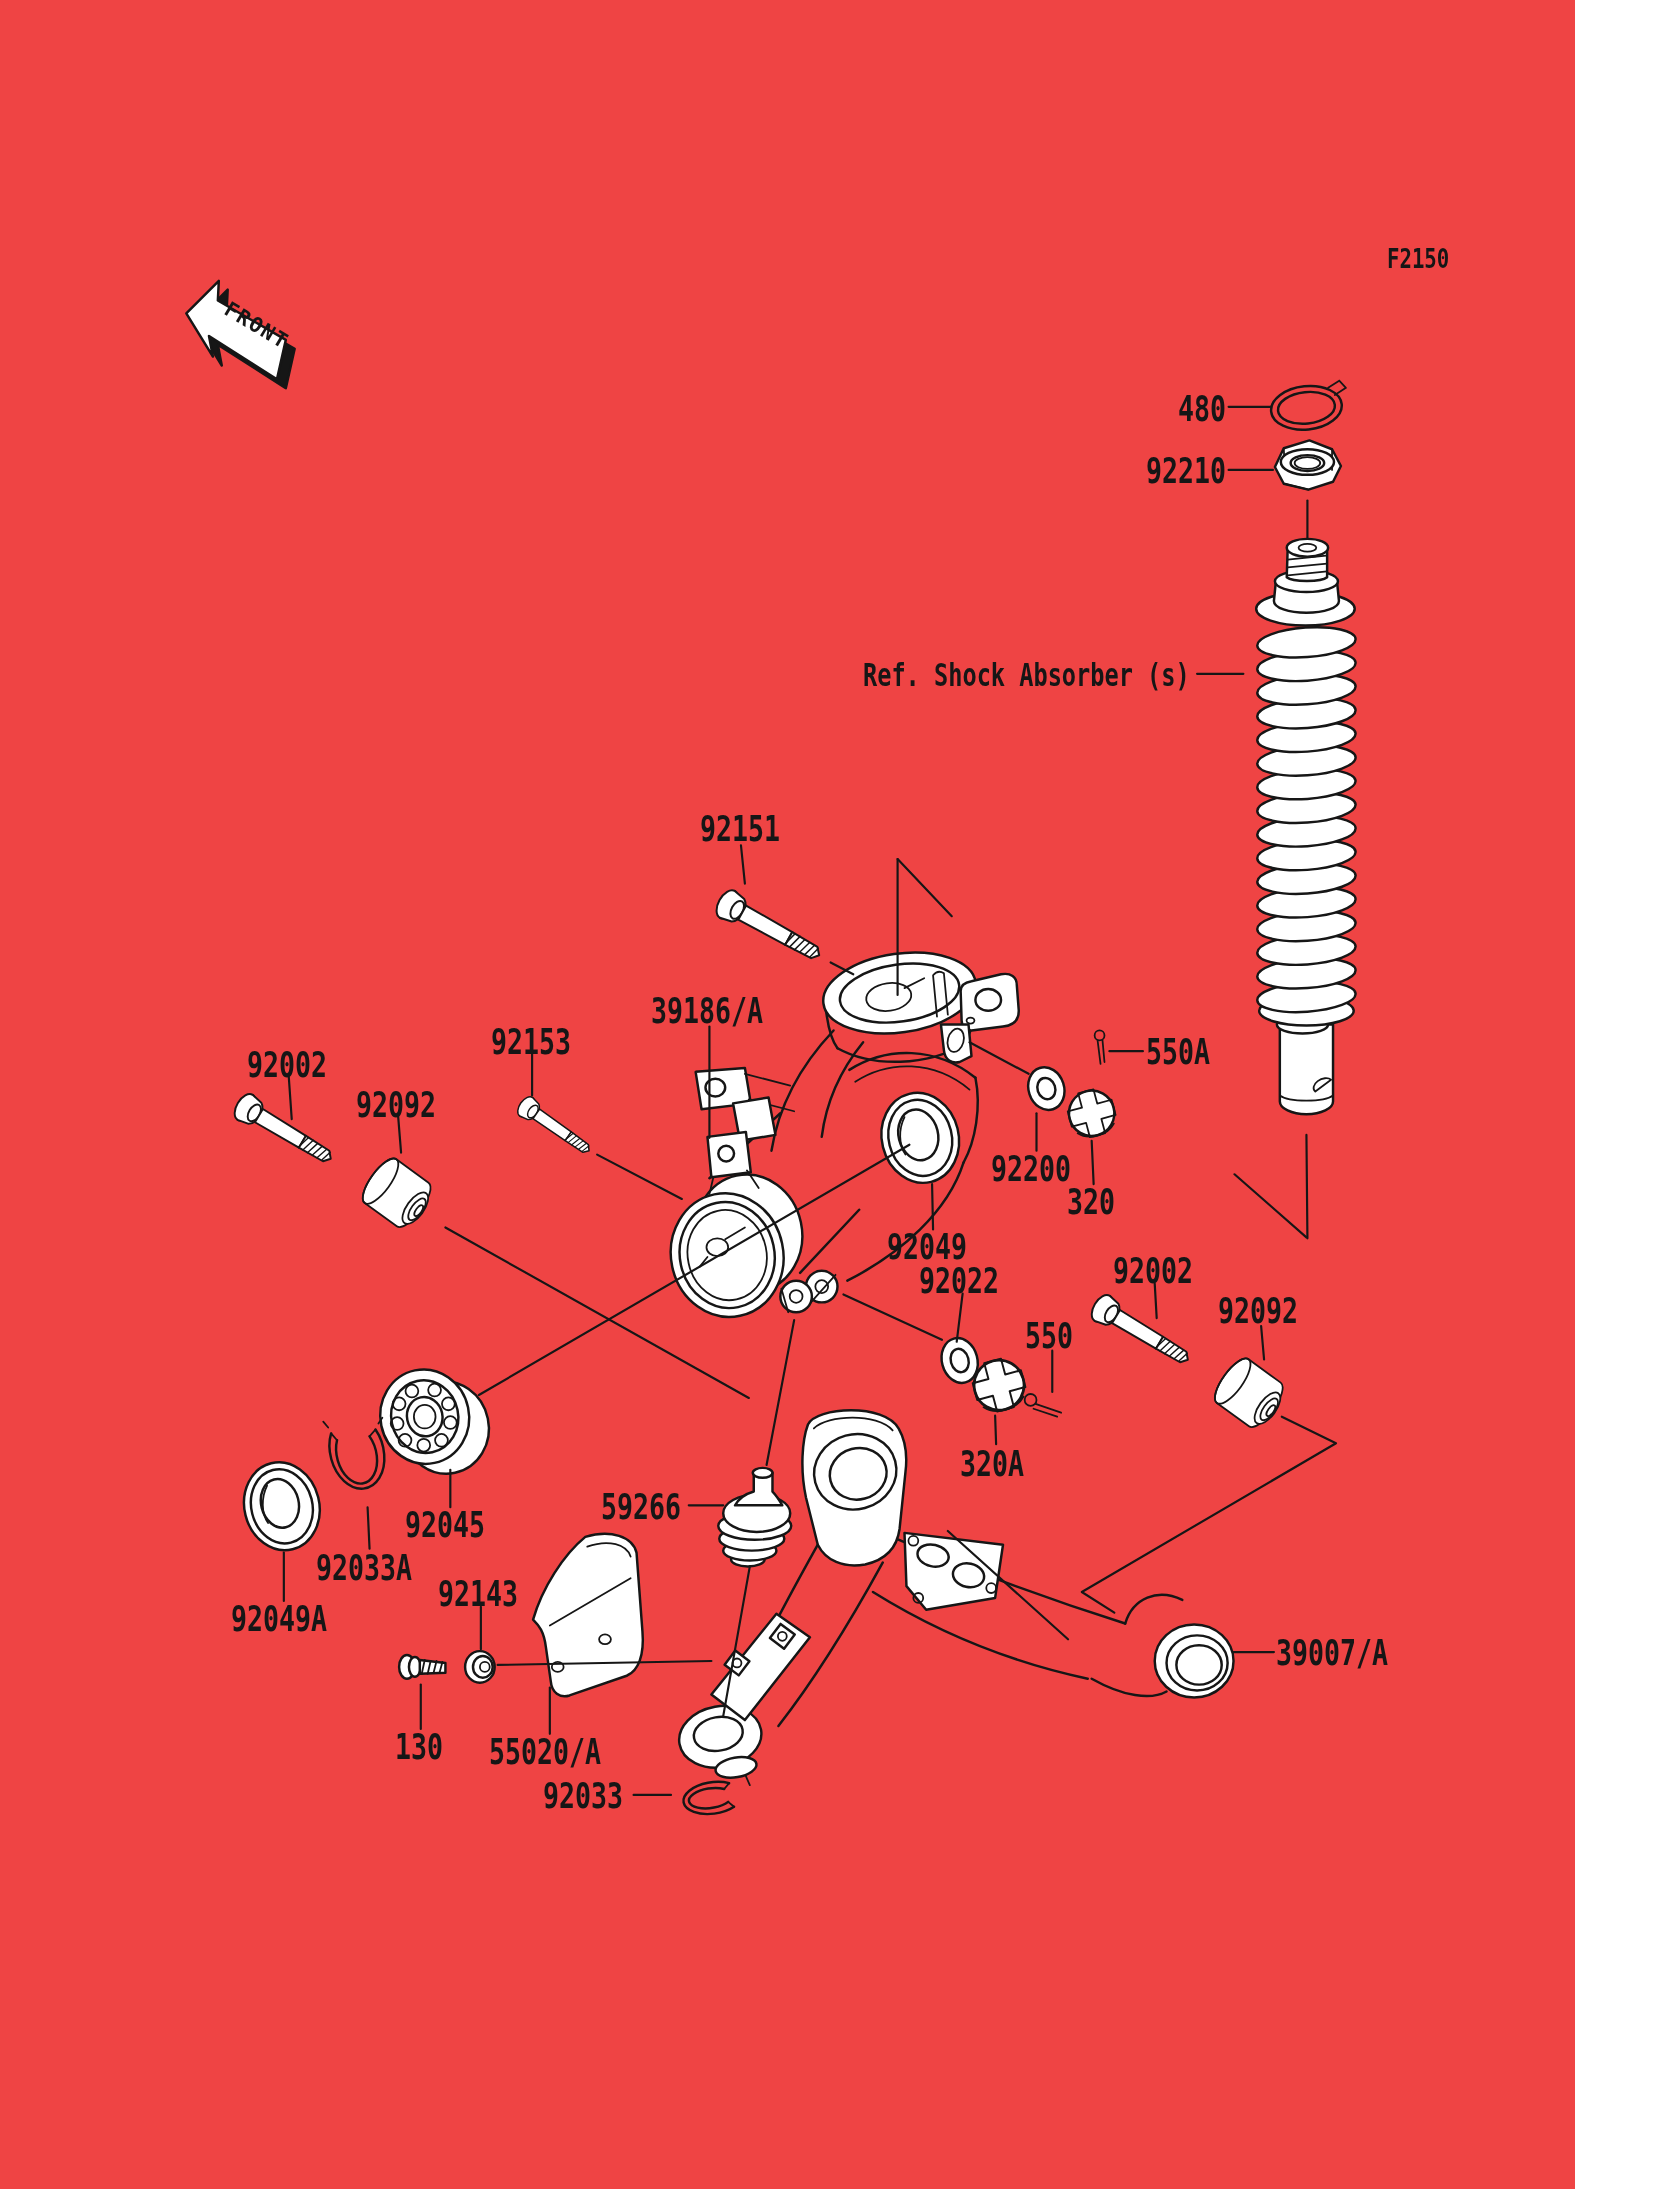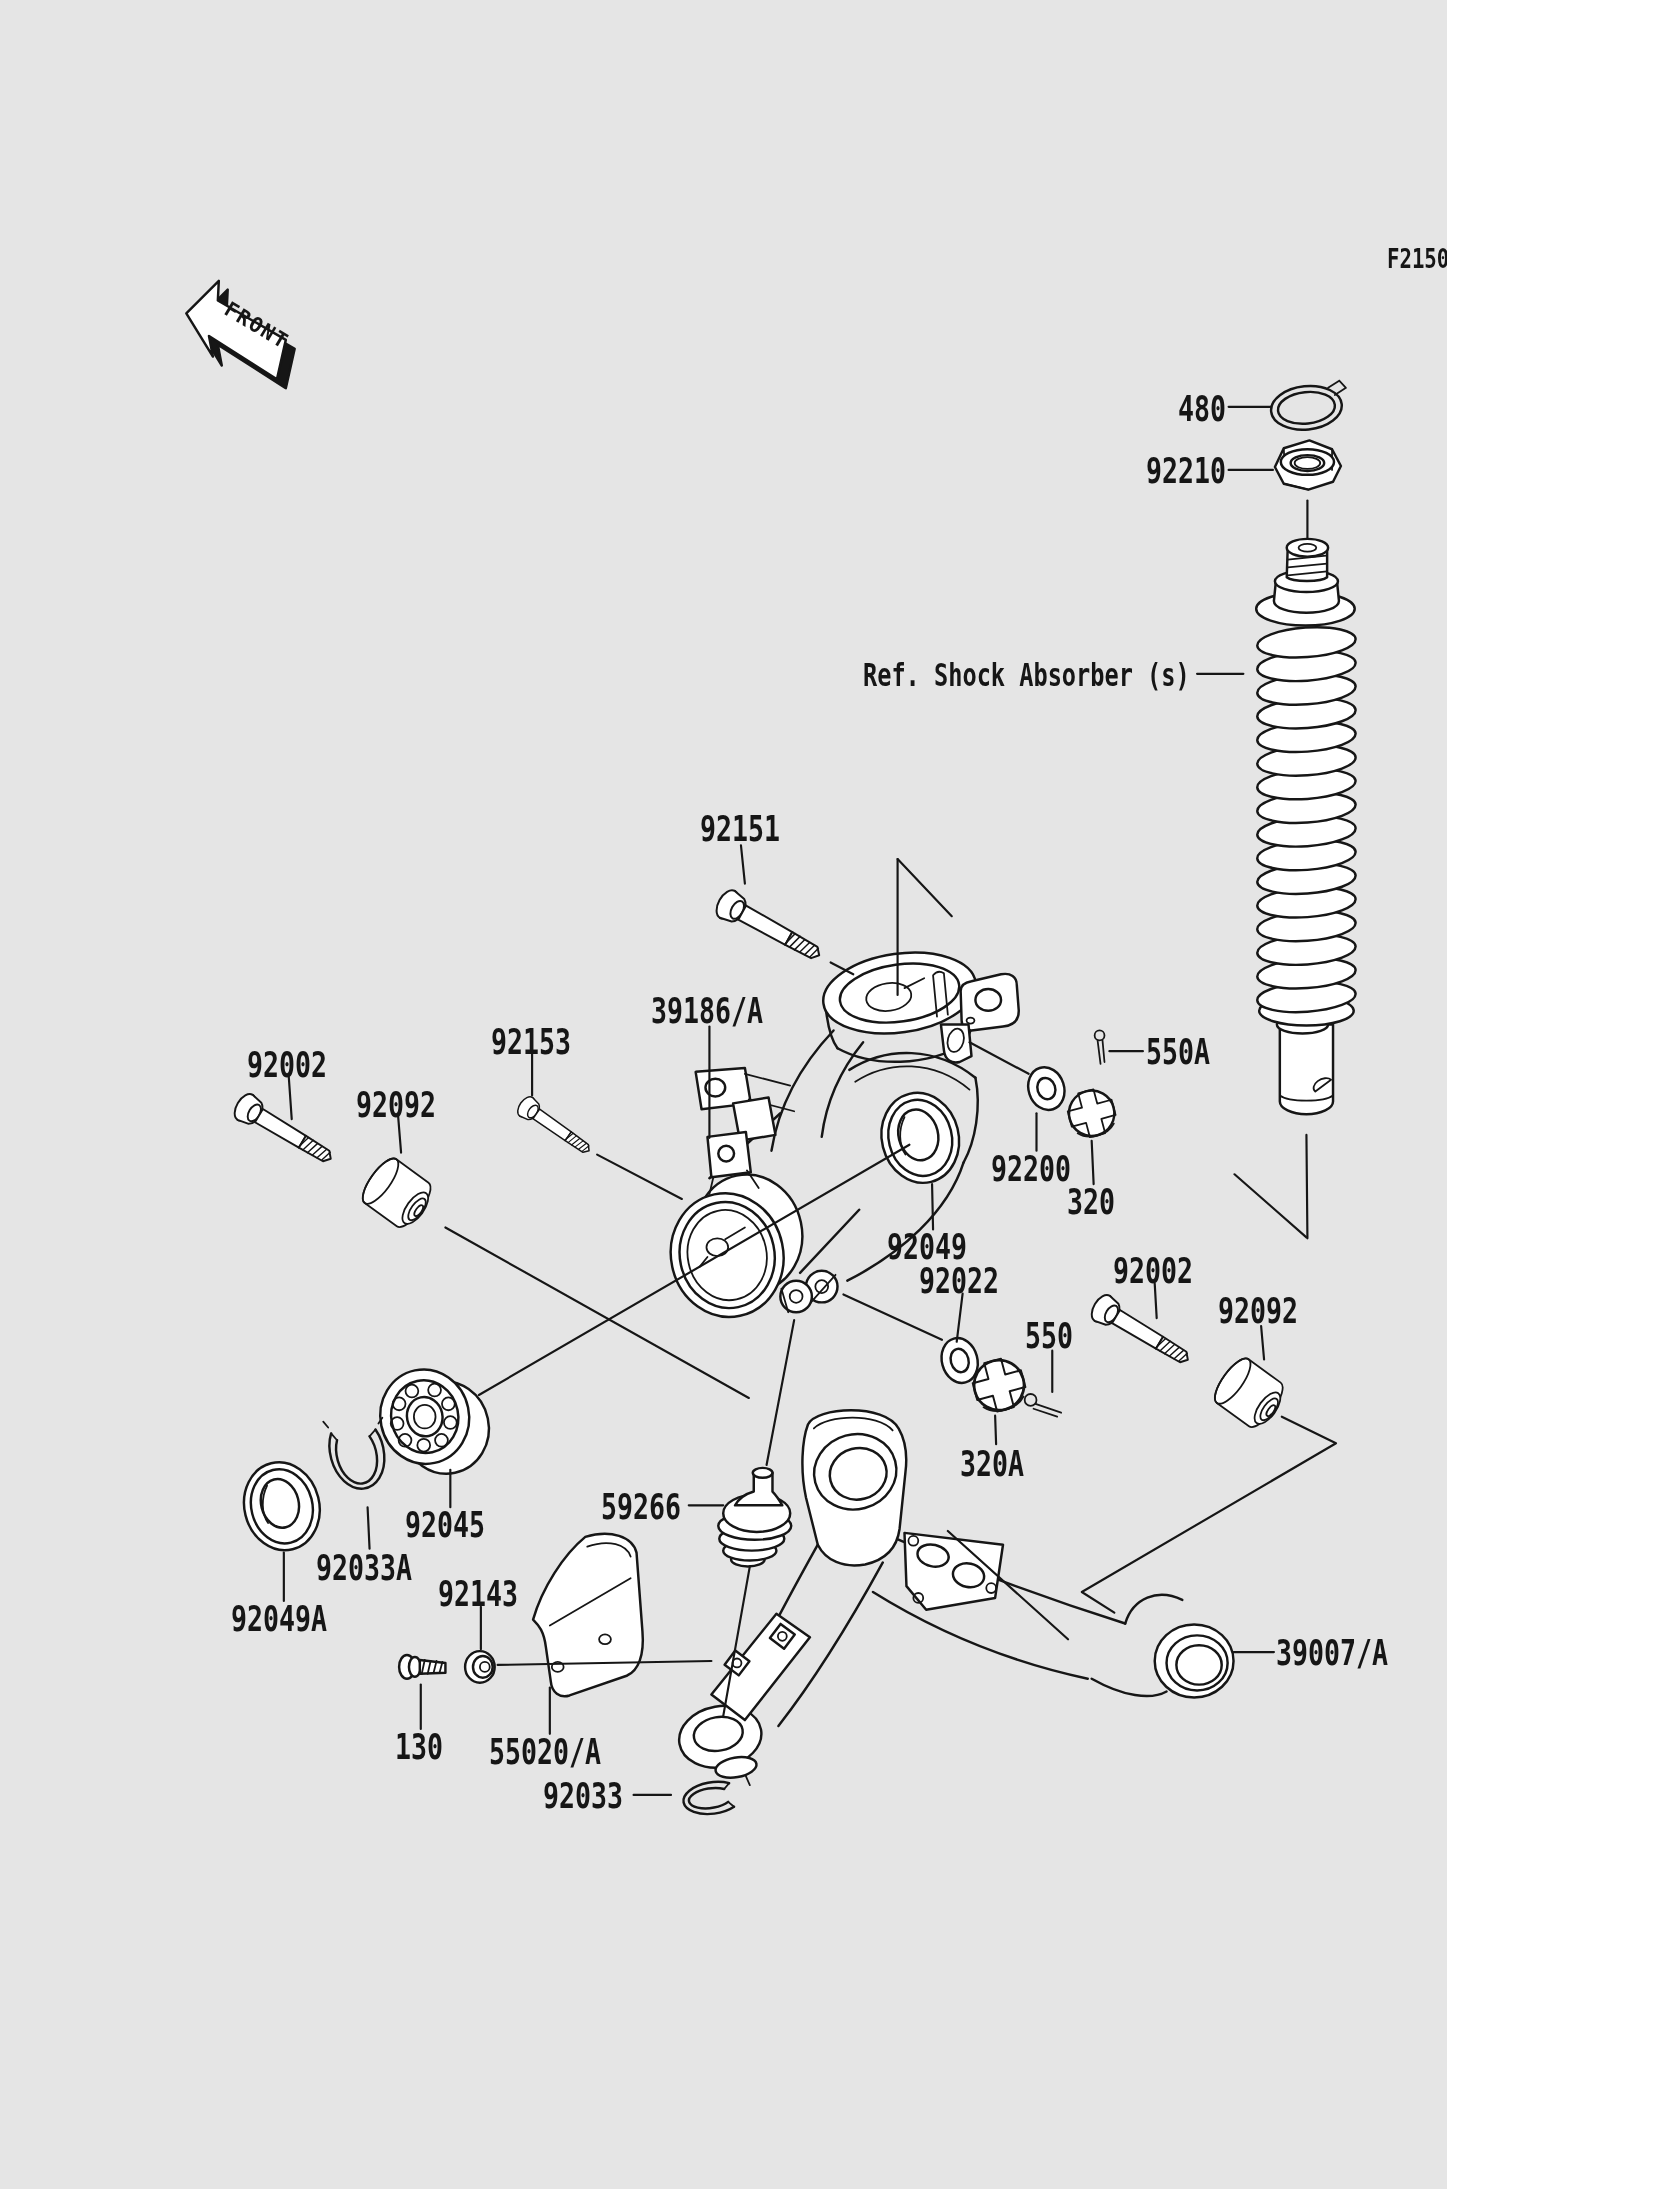--- a/index.html
+++ b/index.html
@@ -1,16 +1,16 @@
 <!DOCTYPE html>
 <html><head>
 <meta charset="utf-8">
 <style>
   html,body{margin:0;padding:0;background:#fff;}
-  .stage{position:relative;width:1447px;height:2190px;background:#e5e5e5;overflow:hidden;
+  .stage{position:relative;width:1575px;height:2190px;background:#ef4444;overflow:hidden;
          font-family:"DejaVu Sans Mono", monospace;}
   svg{position:absolute;left:0;top:0;}
   .ln{stroke:#161616;fill:none;stroke-width:2.5;stroke-linecap:round;stroke-linejoin:round;}
   .thin{stroke-width:1.8;}
   .fw{fill:#ffffff;}
   .fb{fill:#161616;}
   #labels-layer{position:absolute;left:0;top:0;width:100%;height:100%;pointer-events:none;}
   .lbl{position:absolute;color:#161616;font-weight:bold;white-space:pre;line-height:1;
        transform:scaleY(1.32);transform-origin:0 0;letter-spacing:0px;}
   .lbl-part{font-size:26.6px;}

